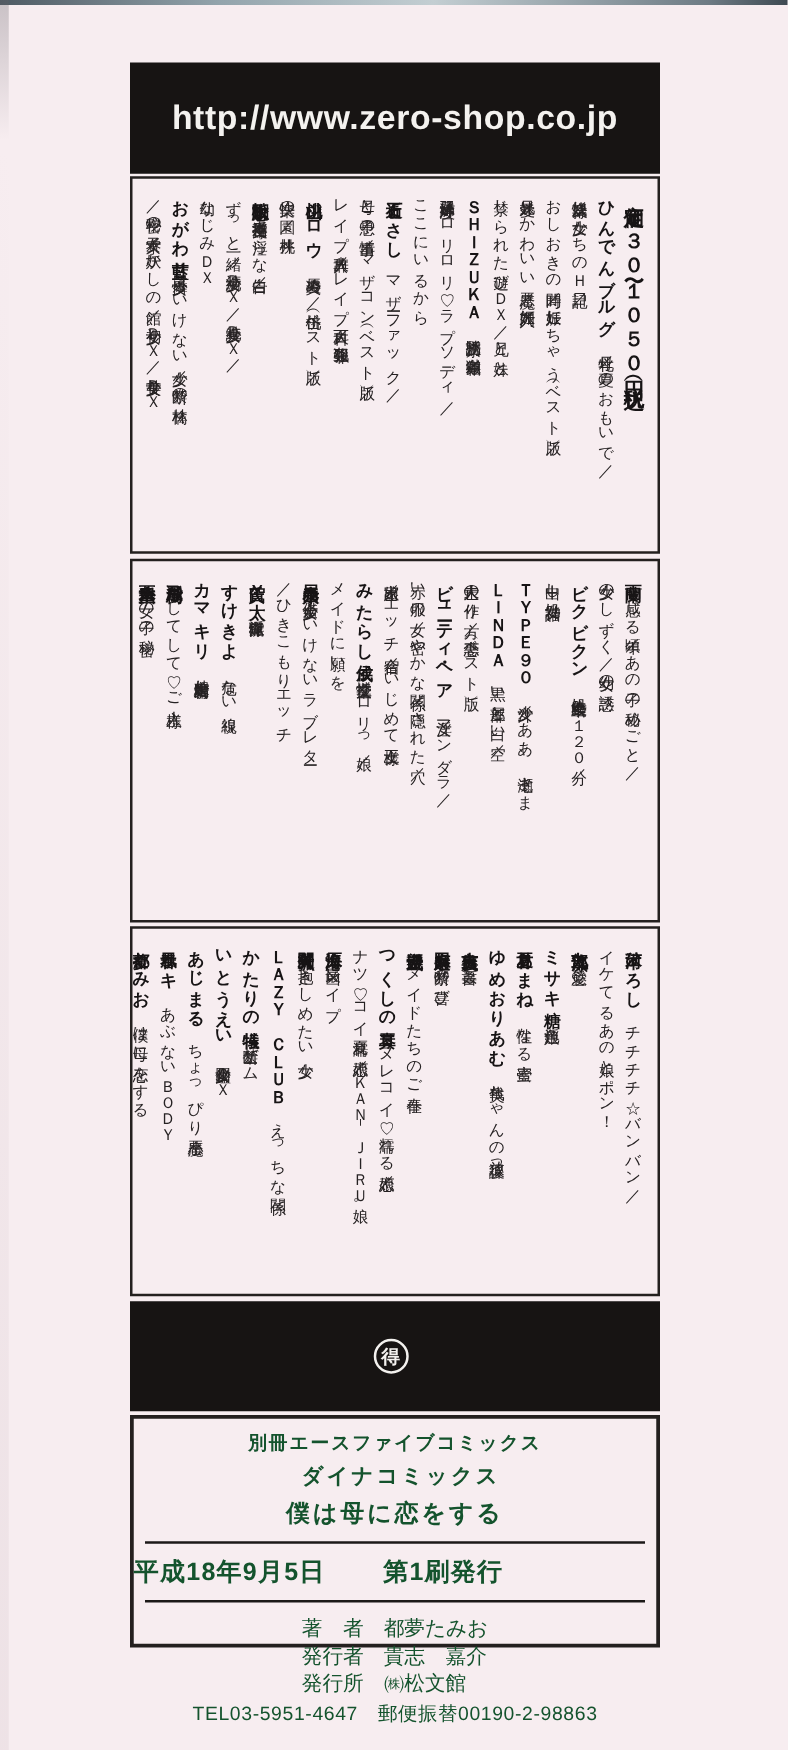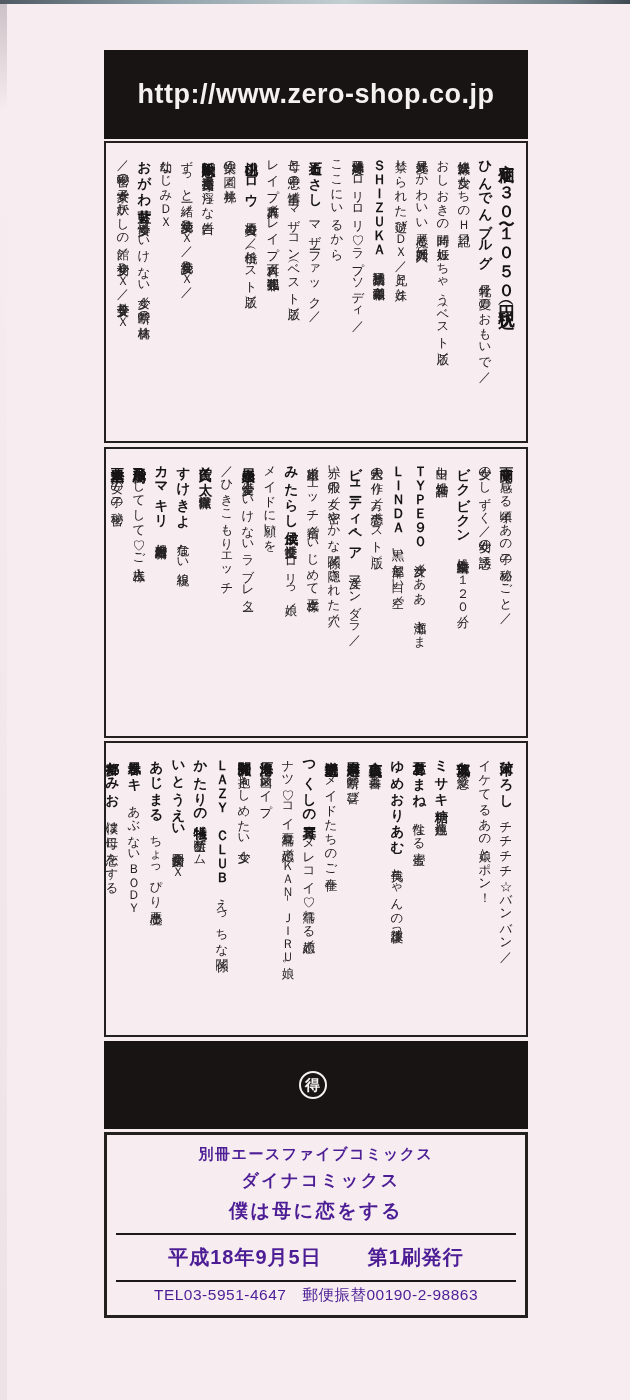--- a/index.html
+++ b/index.html
@@ -24,26 +24,26 @@
   .sec{position:absolute;left:104px;width:424px;box-sizing:border-box;
     border:2px solid #24201f;padding:8px 9px;overflow:hidden;
     writing-mode:vertical-rl;font-size:12.5px;color:#262223;}
   #sec0{top:141px;height:302px;}
   #sec1{top:447px;height:291px;}
   #sec2{top:741px;height:296px;}
   .col{line-height:21px;white-space:nowrap;letter-spacing:.5px;}
   .col b{font-size:13.5px;color:#171415;}
   .col.big b{font-size:16.5px;letter-spacing:2.5px;}
   .colophon{position:absolute;left:104px;top:1132px;width:424px;height:186px;
-    box-sizing:border-box;border:3px solid #24201f;text-align:center;padding-top:10px;color:#4c1d95;}
+    box-sizing:border-box;border:3px solid #24201f;text-align:center;padding-top:10px;color:#14532d;}
   .c1{font-size:15px;font-weight:bold;letter-spacing:1.5px;}
   .c2{font-size:17px;font-weight:bold;margin-top:5px;letter-spacing:2.5px;padding-left:10px;}
   .c3{font-size:19px;font-weight:bold;margin-top:6px;letter-spacing:2.5px;}
   .rule{height:2px;background:#1c1918;margin:9px 9px 0;}
-  .date{display:flex;justify-content:center;gap:46px;font-size:20px;font-weight:bold;margin-top:9px;letter-spacing:1px;}
+  .date{display:flex;gap:46px;font-size:20px;font-weight:bold;margin-top:9px;letter-spacing:1px;}
   .rows{width:fit-content;margin:10px auto 0;text-align:left;}
   .row{display:flex;gap:16px;line-height:22px;font-size:16.5px;}
   .addr{font-size:15px;margin-top:7px;letter-spacing:0;}
   .tel{font-size:15.5px;margin-top:3px;letter-spacing:.5px;}
 </style>
 </head>
 <body>
 
 <div class="scan-top"></div>
 <div class="scan-left"></div>
@@ -125,15 +125,29 @@
 <div class="colophon">
   <div class="c1">別冊エースファイブコミックス</div>
   <div class="c2">ダイナコミックス</div>
   <div class="c3">僕は母に恋をする</div>
   <div class="rule"></div>
   <div class="date">
     <span>平成18年9月5日</span>
     <span>第1刷発行</span>
   </div>
   <div class="rule"></div>
+  <div class="rows">
+    <div class="row">
+      <span>著　者</span>
+      <span>都夢たみお</span>
+    </div>
+    <div class="row">
+      <span>発行者</span>
+      <span>貴志　嘉介</span>
+    </div>
+    <div class="row">
+      <span>発行所</span>
+      <span>㈱松文館</span>
+    </div>
+  </div>
   <div class="tel">TEL03-5951-4647　郵便振替00190-2-98863</div>
 
 </div>
 
 </body></html>

